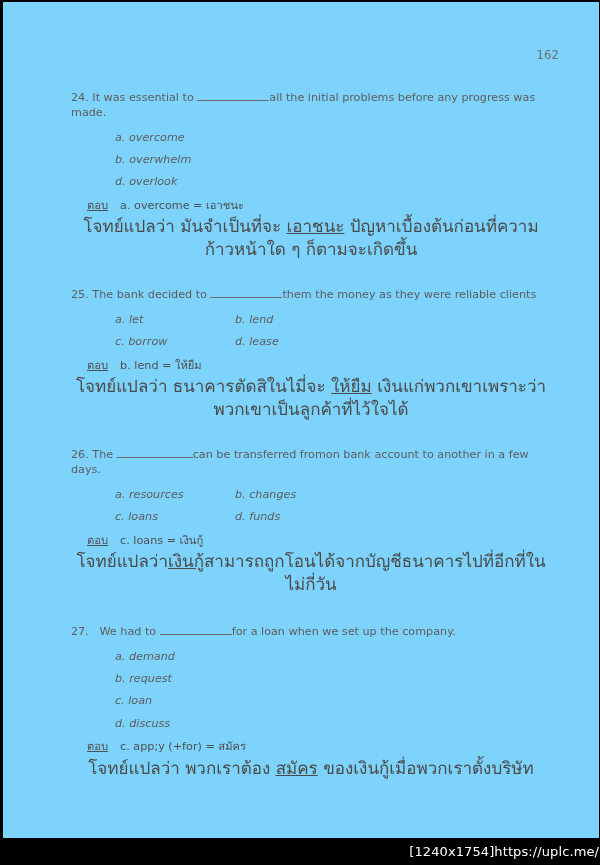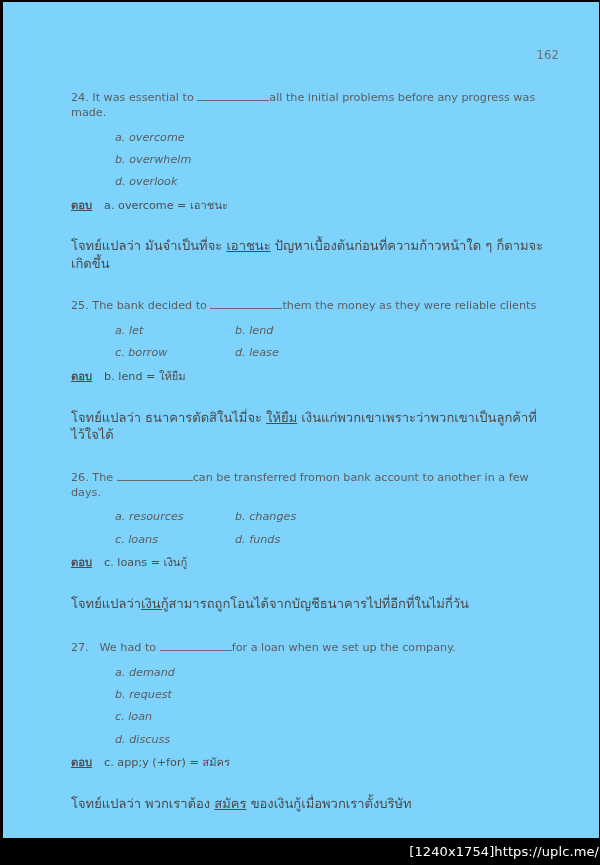--- a/index.html
+++ b/index.html
@@ -94,30 +94,32 @@
   .opt-single { padding-left: 44px; }
 
   .answer-line {
     font-size: 11.2px;
     color: #4f4f4f;
     margin-top: 6px;
     line-height: 1.3;
   }
 
   .ans-label {
-    font-weight: bold;
+    font-weight: normal;
     text-decoration: underline;
     margin-right: 12px;
+    margin-left: 16px;
   }
 
   .explain-line {
-    font-size: 13px;
+    font-size: 17px;
     color: #4a4a4a;
-    margin-top: 24px;
+    margin-top: 2px;
     line-height: 1.35;
+    text-align: center;
   }
 
   .u {
     text-decoration: underline;
   }
 
   .gap-24 { height: 26px; }
   .gap-25 { height: 26px; }
   .gap-26 { height: 28px; }
 

